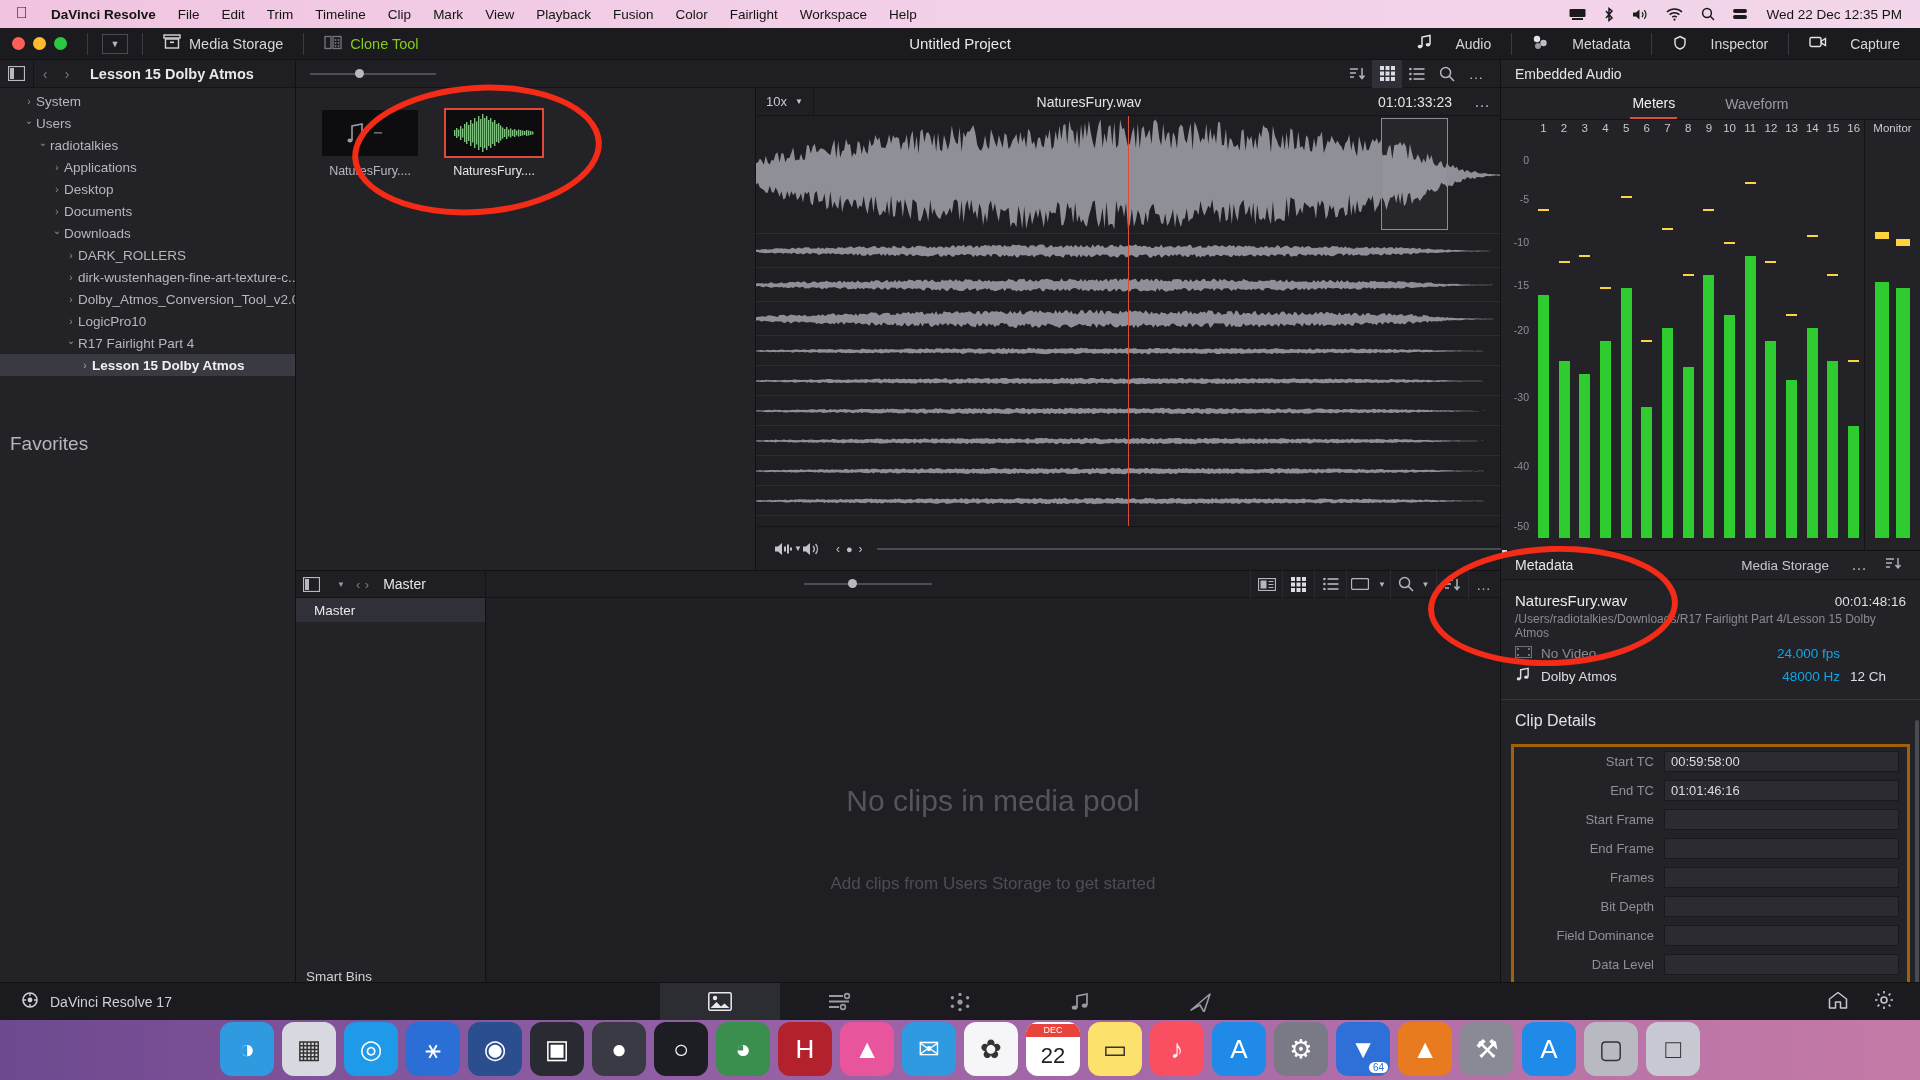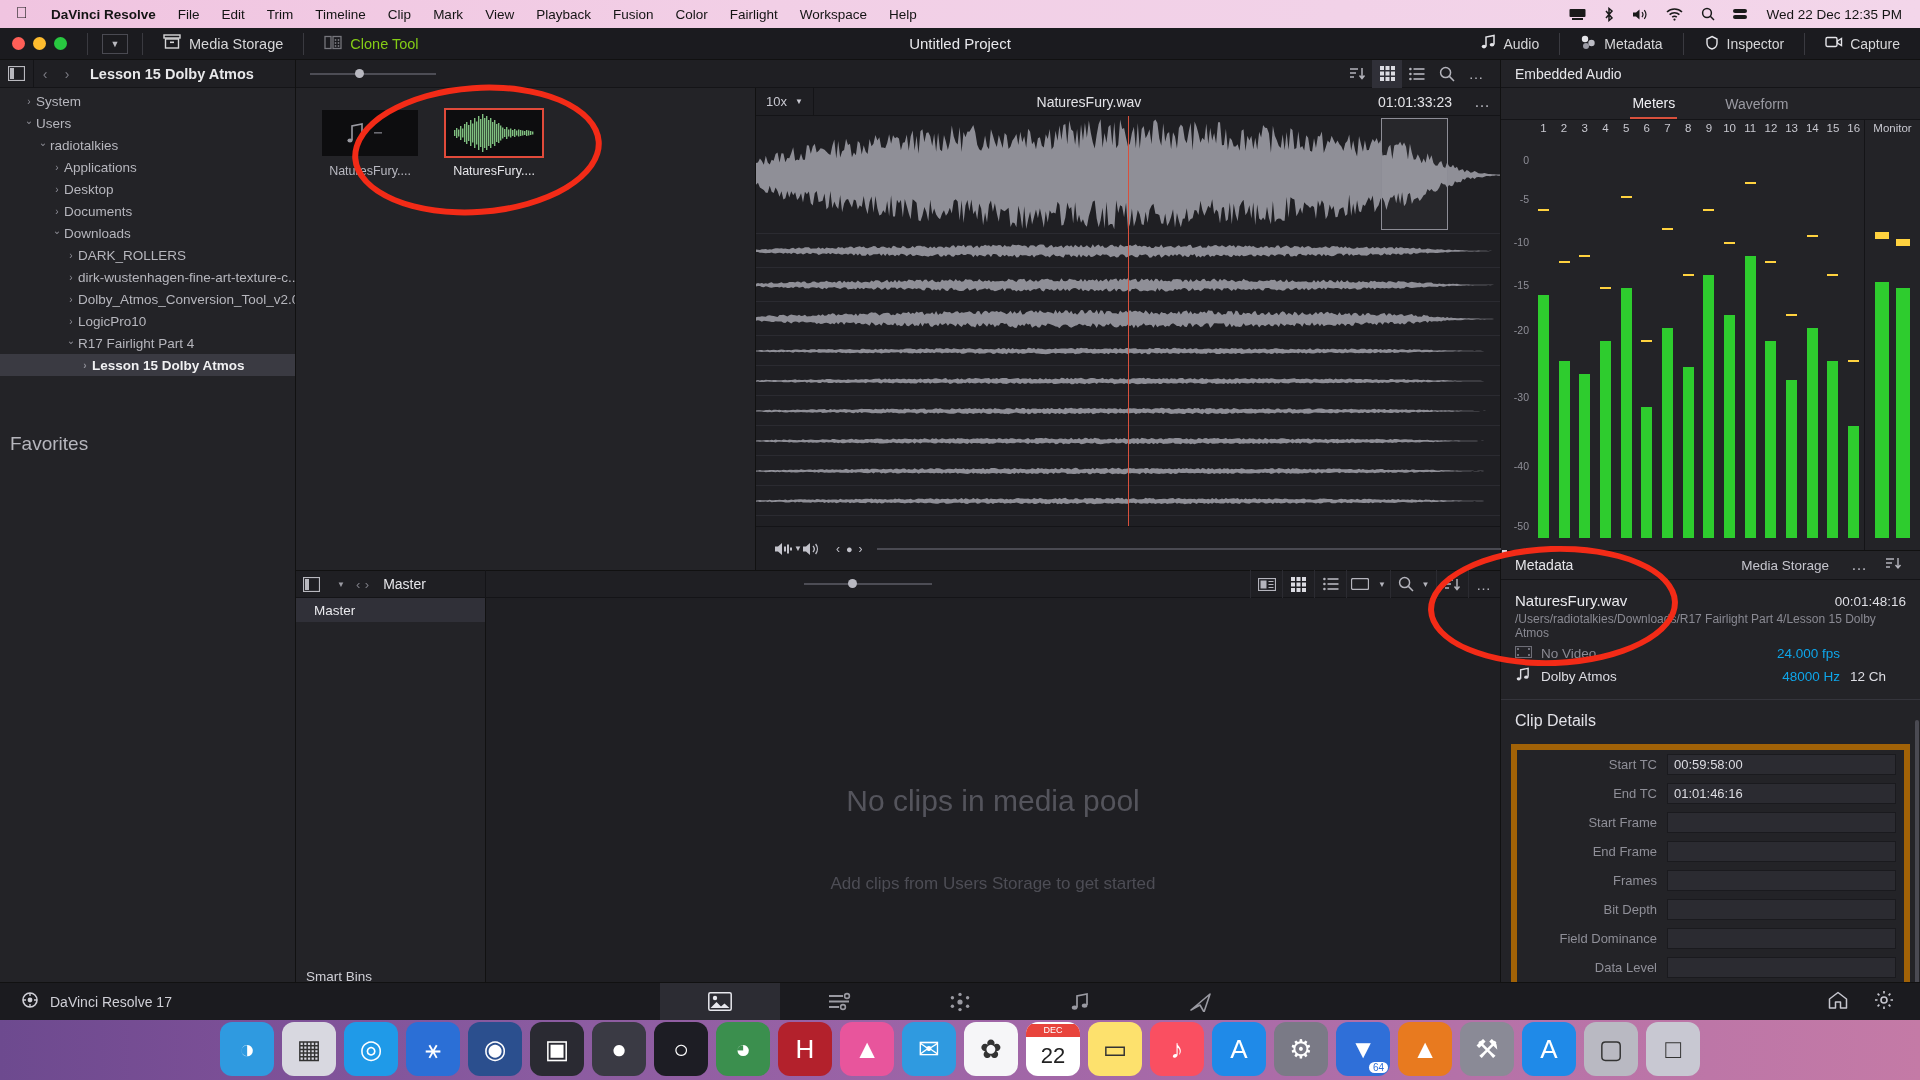--- a/index.html
+++ b/index.html
@@ -36,21 +36,21 @@
   }
   .traffic { display: flex; gap: 8px; padding: 0 14px 0 12px; }
   .dot { width: 13px; height: 13px; border-radius: 50%; }
   .dot.r { background: #ff5f57; } .dot.y { background: #febc2e; } .dot.g { background: #28c840; }
   .vsep { width: 1px; height: 22px; background: #3a3a40; margin: 0 6px; }
   .tb-btn { display: flex; align-items: center; gap: 8px; padding: 0 14px; color: #d6d6d8; font-size: 14.5px; }
   .tb-btn.dim { color: #84cc16; }
   .chevbox { width: 26px; height: 20px; border: 1px solid #4a4a52; display:flex; align-items:center; justify-content:center; color:#b9b9bf; font-size:9px; }
 
   .tb-right { margin-left: auto; display: flex; align-items: center; padding-right: 6px; }
-  .tb-right .tb-btn { gap: 7px; font-size: 14px; }
+  .tb-right .tb-btn { gap: 23px; font-size: 14px; }
 
   
   .body { position: relative; height: 1020px; display: flex; }
 
   
   .col-left { width: 296px; background: #232327; border-right: 1px solid #111; display: flex; flex-direction: column; }
   .ms-header { height: 28px; display: flex; align-items: center; background: #1f1f23; border-bottom:1px solid #141417; }
   .ms-header .icobox { width: 34px; height: 28px; display:flex; align-items:center; justify-content:center; border-right:1px solid #141417;}
   .ms-header .nav { display:flex; }
   .ms-header .nav span { width: 22px; text-align:center; color:#7c7c84; font-size: 14px; }
@@ -155,21 +155,21 @@
   .mfile .fpath { color:#8a8a93; font-size:12px; margin-top:3px; }
   .mrow { display:flex; align-items:center; padding: 6px 14px 0 14px; font-size:13.5px; }
   .mrow .ico { width: 26px; color:#9a9aa2; }
   .mrow .k { color:#8a8a93; }
   .mrow .k.on { color:#dedee4; }
   .mrow .v1 { margin-left:auto; color:#0ea5e9; padding-right:10px;}
   .mrow .v2 { color:#dedee4; width:56px; }
   .mdiv { height:1px; background:#34343b; margin: 14px 0 0 0; }
   .clipdet { padding: 12px 14px 8px 14px; color:#e2e2e8; font-size:16px; }
 
-  .form { margin: 6px 10px 0 10px; border:6px solid #a16207; }
+  .form { margin: 6px 10px 0 10px; border:3px solid #a16207; }
   .frow { display:flex; align-items:center; height:29px; }
   .flabel { width: 150px; text-align:right; padding-right:10px; color:#8f8f98; font-size:13px; }
   .finput { flex:1; height:21px; background:#2b2b31; border:1px solid #1a1a1e; color:#dcdce2; font-size:13px; display:flex; align-items:center; padding:0 6px; margin-right:8px; }
 
   
   .vscroll { position:absolute; right:1px; top:140px; width:4px; height:300px; background:#4a4a52; border-radius:2px; }
 
   
   .pagebar { position:absolute; left:0; bottom:60px; width:1920px; height:38px; background:#1b1b1f; display:flex; align-items:center; border-top:1px solid #111; }
   .pb-left { display:flex; align-items:center; gap:10px; padding-left:20px; color:#cfcfd6; font-size:14px; }

